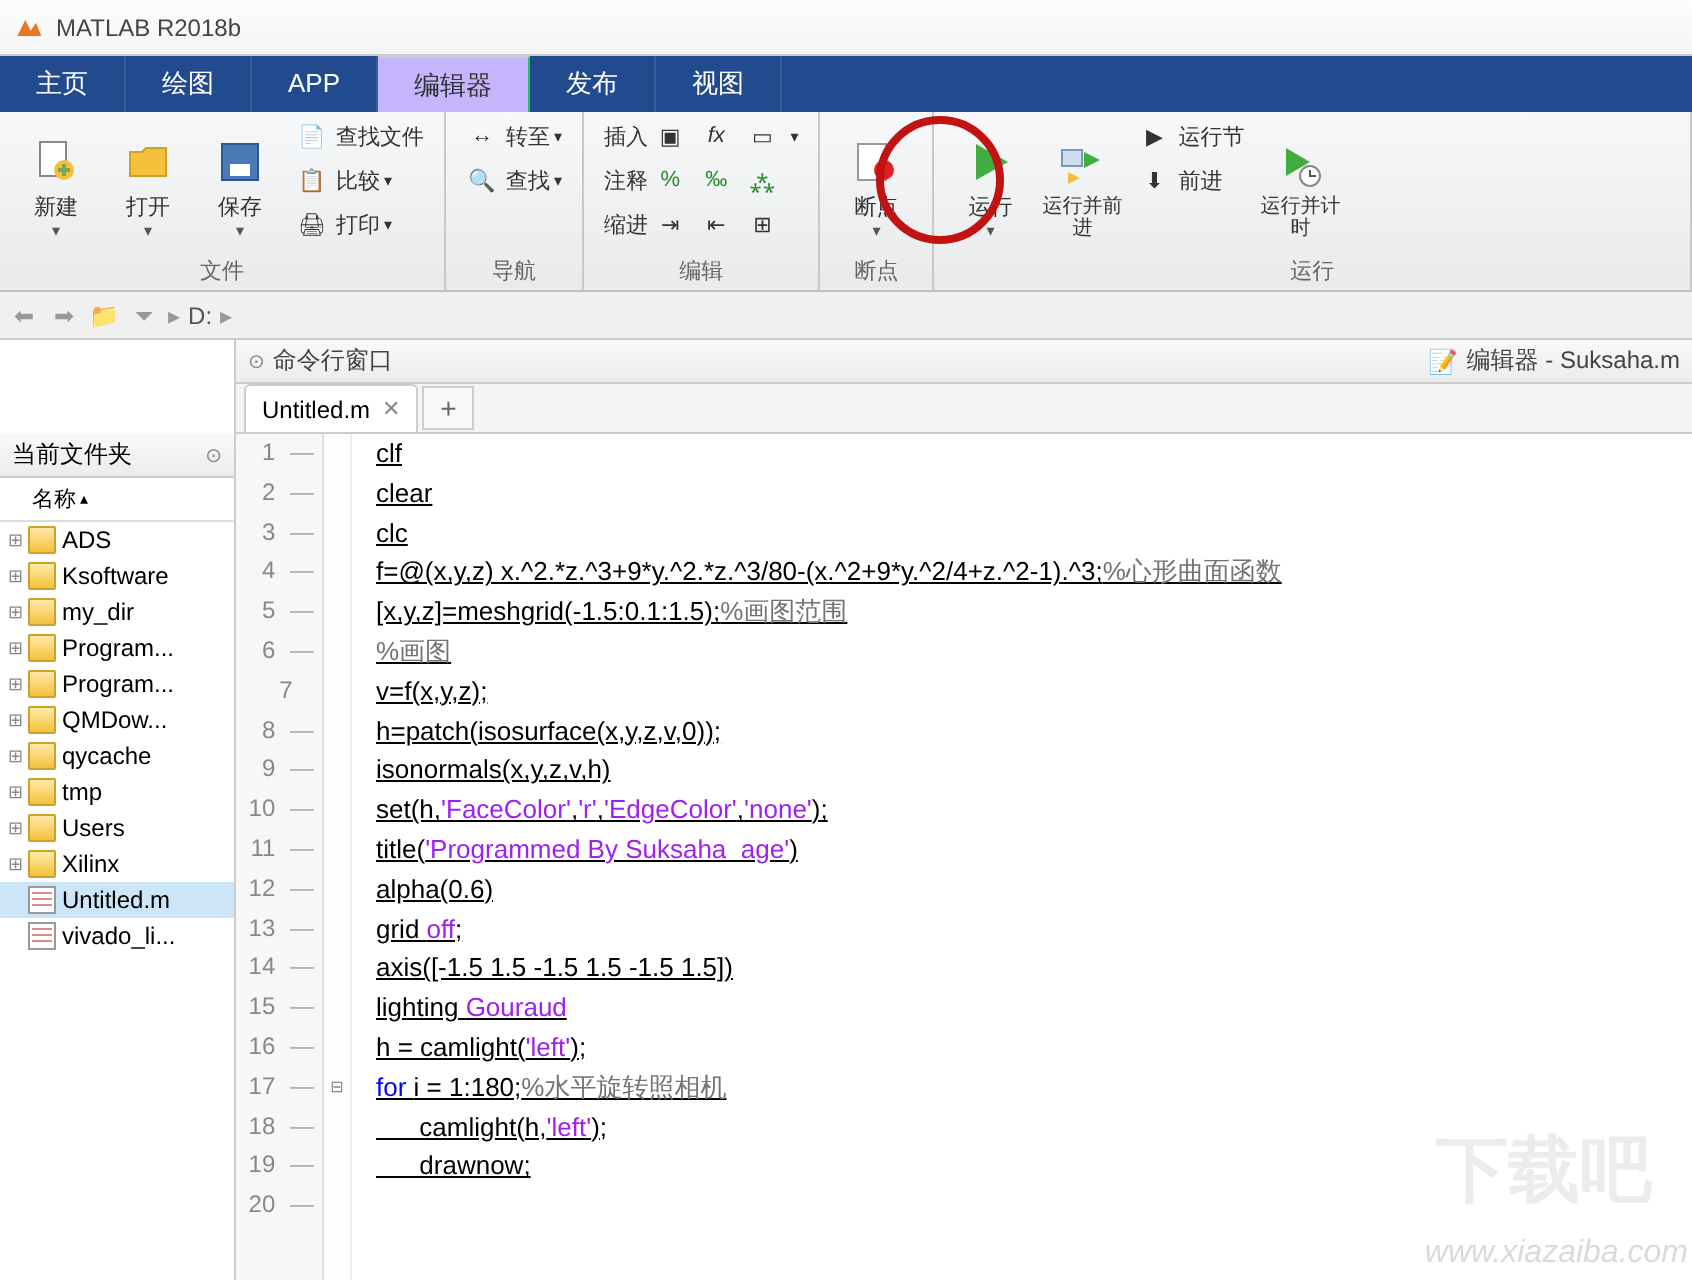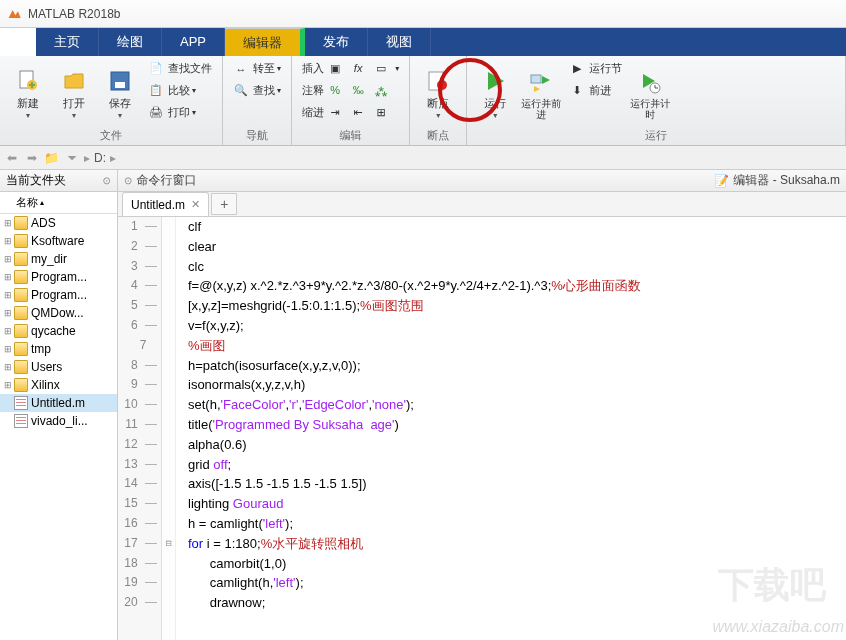--- a/index.html
+++ b/index.html
@@ -1,38 +1,38 @@
 <!DOCTYPE html>
 <html><head>
 <meta charset="utf-8">
 <style>
 * { margin: 0; padding: 0; box-sizing: border-box; font-family: "Microsoft YaHei", Arial, sans-serif; }
 body { background: #fff; width: 846px; height: 640px; overflow: hidden; position: relative; }
 .titlebar { height: 28px; background: linear-gradient(to bottom, #fdfdfd, #f5f5f5); border-bottom: 1px solid #ccc; display: flex; align-items: center; padding-left: 6px; font-size: 12px; color: #444; }
 .titlebar svg { width: 16px; height: 16px; margin-right: 6px; }
-.tabs { height: 28px; background: #224b8f; display: flex; margin-left: 36px; }
+.tabs { height: 28px; background: #224b8f; display: flex; }
 .tab { padding: 0 18px; height: 28px; line-height: 28px; color: #fff; font-size: 13px; border-right: 1px solid #3a5a99; cursor: pointer; }
-.tab.active { background: #eab308; color: #333; border-top: 1px solid #ccc; border-right: 5px solid #22c55e; }
+.tab.active { background: #c4b5fd; color: #333; border-top: 1px solid #ccc; border-right: 1px solid #22c55e; }
 .ribbon { height: 90px; background: linear-gradient(to bottom, #f7f8f9, #e8eaec); border-bottom: 1px solid #c0c0c0; display: flex; }
 .ribbon-group { border-right: 1px solid #c8c8c8; padding: 2px 6px 0 6px; display: flex; flex-direction: column; }
 .ribbon-group-body { flex: 1; display: flex; align-items: flex-start; gap: 2px; }
 .ribbon-group-label { text-align: center; font-size: 11px; color: #666; padding: 2px 0; }
 .big-btn { display: flex; flex-direction: column; align-items: center; justify-content: flex-end; width: 44px; height: 62px; font-size: 11px; color: #333; cursor: pointer; padding-top: 4px; }
 .big-btn .ico { width: 22px; height: 22px; margin-bottom: 4px; display: flex; align-items: center; justify-content: center; }
 .big-btn .arrow { font-size: 8px; color: #555; }
 .small-col { display: flex; flex-direction: column; gap: 2px; }
 .small-btn { display: flex; align-items: center; font-size: 11px; color: #333; height: 20px; padding: 0 4px; cursor: pointer; white-space: nowrap; }
 .small-btn .ico { width: 16px; height: 16px; margin-right: 4px; display: flex; align-items: center; justify-content: center; }
 .small-btn .arrow { font-size: 8px; margin-left: 2px; }
 .run-circle { position: absolute; width: 64px; height: 64px; border: 4px solid #c21313; border-radius: 50%; left: 438px; top: 58px; pointer-events: none; z-index: 100; }
 .addrbar { height: 24px; background: #f0f0f0; border-bottom: 1px solid #ccc; display: flex; align-items: center; padding-left: 4px; gap: 4px; font-size: 12px; color: #555; }
 .addrbar-icon { width: 16px; height: 16px; display: flex; align-items: center; justify-content: center; }
 .main { display: flex; height: calc(640px - 28px - 28px - 90px - 24px); }
 .sidebar { width: 118px; border-right: 1px solid #ccc; display: flex; flex-direction: column; background: #fff; }
-.side-header { height: 22px; background: linear-gradient(to bottom, #f9f9f9, #ececec); border-bottom: 1px solid #ccc; font-size: 12px; padding: 3px 6px; display: flex; align-items: center; }
+.side-header { height: 22px; background: linear-gradient(to bottom, #f9f9f9, #ececec); border-bottom: 1px solid #ccc; font-size: 12px; padding: 3px 6px; display: flex; align-items: center; margin-top: 47px; }
 .side-col-header { height: 22px; border-bottom: 1px solid #ddd; font-size: 11px; padding: 3px 6px; display: flex; align-items: center; }
 .file-tree { flex: 1; overflow: hidden; font-size: 12px; }
 .file-item { display: flex; align-items: center; height: 18px; padding-left: 4px; cursor: pointer; white-space: nowrap; overflow: hidden; text-overflow: ellipsis; }
 .file-item .expand { width: 10px; font-size: 9px; color: #888; }
 .file-item .fico { width: 14px; height: 14px; margin-right: 3px; }
 .file-item.sel { background: #cde6f7; }
 .folder-ico { background: linear-gradient(to bottom, #ffe9a8, #f5c13d); border: 1px solid #c9a227; border-radius: 1px; }
 .mfile-ico { background: #fff; border: 1px solid #999; position: relative; }
 .mfile-ico::after { content: ""; position: absolute; top: 2px; left: 1px; right: 1px; height: 1px; background: #d88; box-shadow: 0 3px 0 #d88, 0 6px 0 #d88; }
 .content { flex: 1; display: flex; flex-direction: column; }
@@ -41,25 +41,25 @@
 .editor-tabs { height: 25px; background: #f4f4f4; display: flex; align-items: flex-end; border-bottom: 1px solid #ccc; }
 .editor-tab { height: 24px; background: #fff; border: 1px solid #ccc; border-bottom: none; padding: 0 8px; display: flex; align-items: center; font-size: 12px; gap: 6px; margin-left: 4px; border-radius: 3px 3px 0 0; }
 .editor-tab .close { font-size: 11px; color: #888; cursor: pointer; }
 .add-tab { width: 26px; height: 22px; border: 1px solid #ccc; background: #f8f8f8; margin-left: 2px; display: flex; align-items: center; justify-content: center; font-size: 14px; color: #666; cursor: pointer; margin-bottom: 1px; }
 .editor-body { flex: 1; display: flex; font-family: "Courier New", monospace; font-size: 13px; background: #fff; overflow: hidden; }
 .gutter { width: 44px; background: #f7f7f7; border-right: 1px solid #e0e0e0; text-align: right; color: #888; font-size: 12px; }
 .collapse-gutter { width: 14px; background: #fdfdfd; border-right: 1px solid #eee; }
 .gutter-line { height: 19.8px; line-height: 19.8px; padding-right: 4px; }
 .gutter-line .dash { color: #aaa; margin-left: 4px; }
 .collapse-line { height: 19.8px; display: flex; align-items: center; justify-content: center; font-size: 8px; color: #888; }
-.code-area { flex: 1; padding-left: 12px; }
+.code-area { flex: 1; padding-left: 12px; text-decoration: underline; }
 .code-line { height: 19.8px; line-height: 19.8px; white-space: pre; }
 .kw { color: #0000ff; }
 .str { color: #a020f0; }
-.cmt { color: #b91c1c; }
+.cmt { color: #737373; }
 .watermark { position: absolute; right: 2px; bottom: 4px; font-size: 16px; color: rgba(150,150,150,0.35); font-style: italic; z-index: 50; pointer-events: none; }
 .watermark-big { position: absolute; right: 20px; bottom: 30px; color: rgba(180,180,180,0.25); font-size: 36px; font-weight: bold; z-index: 49; pointer-events: none; }
 </style>
 </head>
 <body>
 
 <div class="titlebar">
   <svg viewBox="0 0 24 24">
       <path fill="#e97627" d="M4 18 L10 6 L14 14 L18 8 L22 18 Z"></path>
     </svg>
@@ -369,33 +369,32 @@
           <div class="collapse-line"></div>
           <div class="collapse-line"></div>
           <div class="collapse-line"></div>
         </div>
       <div class="code-area" id="code">
           <div class="code-line"><span>clf</span></div>
           <div class="code-line"><span>clear</span></div>
           <div class="code-line"><span>clc</span></div>
           <div class="code-line"><span>f=@(x,y,z) x.^2.*z.^3+9*y.^2.*z.^3/80-(x.^2+9*y.^2/4+z.^2-1).^3;</span><span class="cmt">%心形曲面函数</span></div>
           <div class="code-line"><span>[x,y,z]=meshgrid(-1.5:0.1:1.5);</span><span class="cmt">%画图范围</span></div>
+          <div class="code-line"><span class="cmt">%画图</span></div>
           <div class="code-line"><span>v=f(x,y,z);</span></div>
-          <div class="code-line"><span class="cmt">%画图</span></div>
           <div class="code-line"><span>h=patch(isosurface(x,y,z,v,0));</span></div>
           <div class="code-line"><span>isonormals(x,y,z,v,h)</span></div>
           <div class="code-line"><span>set(h,</span><span class="str">'FaceColor'</span><span>,</span><span class="str">'r'</span><span>,</span><span class="str">'EdgeColor'</span><span>,</span><span class="str">'none'</span><span>);</span></div>
           <div class="code-line"><span>title(</span><span class="str">'Programmed By Suksaha  age'</span><span>)</span></div>
           <div class="code-line"><span>alpha(0.6)</span></div>
           <div class="code-line"><span>grid </span><span class="str">off</span><span>;</span></div>
           <div class="code-line"><span>axis([-1.5 1.5 -1.5 1.5 -1.5 1.5])</span></div>
           <div class="code-line"><span>lighting </span><span class="str">Gouraud</span></div>
           <div class="code-line"><span>h = camlight(</span><span class="str">'left'</span><span>);</span></div>
           <div class="code-line"><span class="kw">for </span><span>i = 1:180;</span><span class="cmt">%水平旋转照相机</span></div>
-          <div class="code-line"><span>      camorbit(1,0)</span></div>
           <div class="code-line"><span>      camlight(h,</span><span class="str">'left'</span><span>);</span></div>
           <div class="code-line"><span>      drawnow;</span></div>
         </div>
     </div>
   </div>
 </div>
 
 <div class="watermark-big">下载吧</div>
 <div class="watermark">www.xiazaiba.com</div>
 

